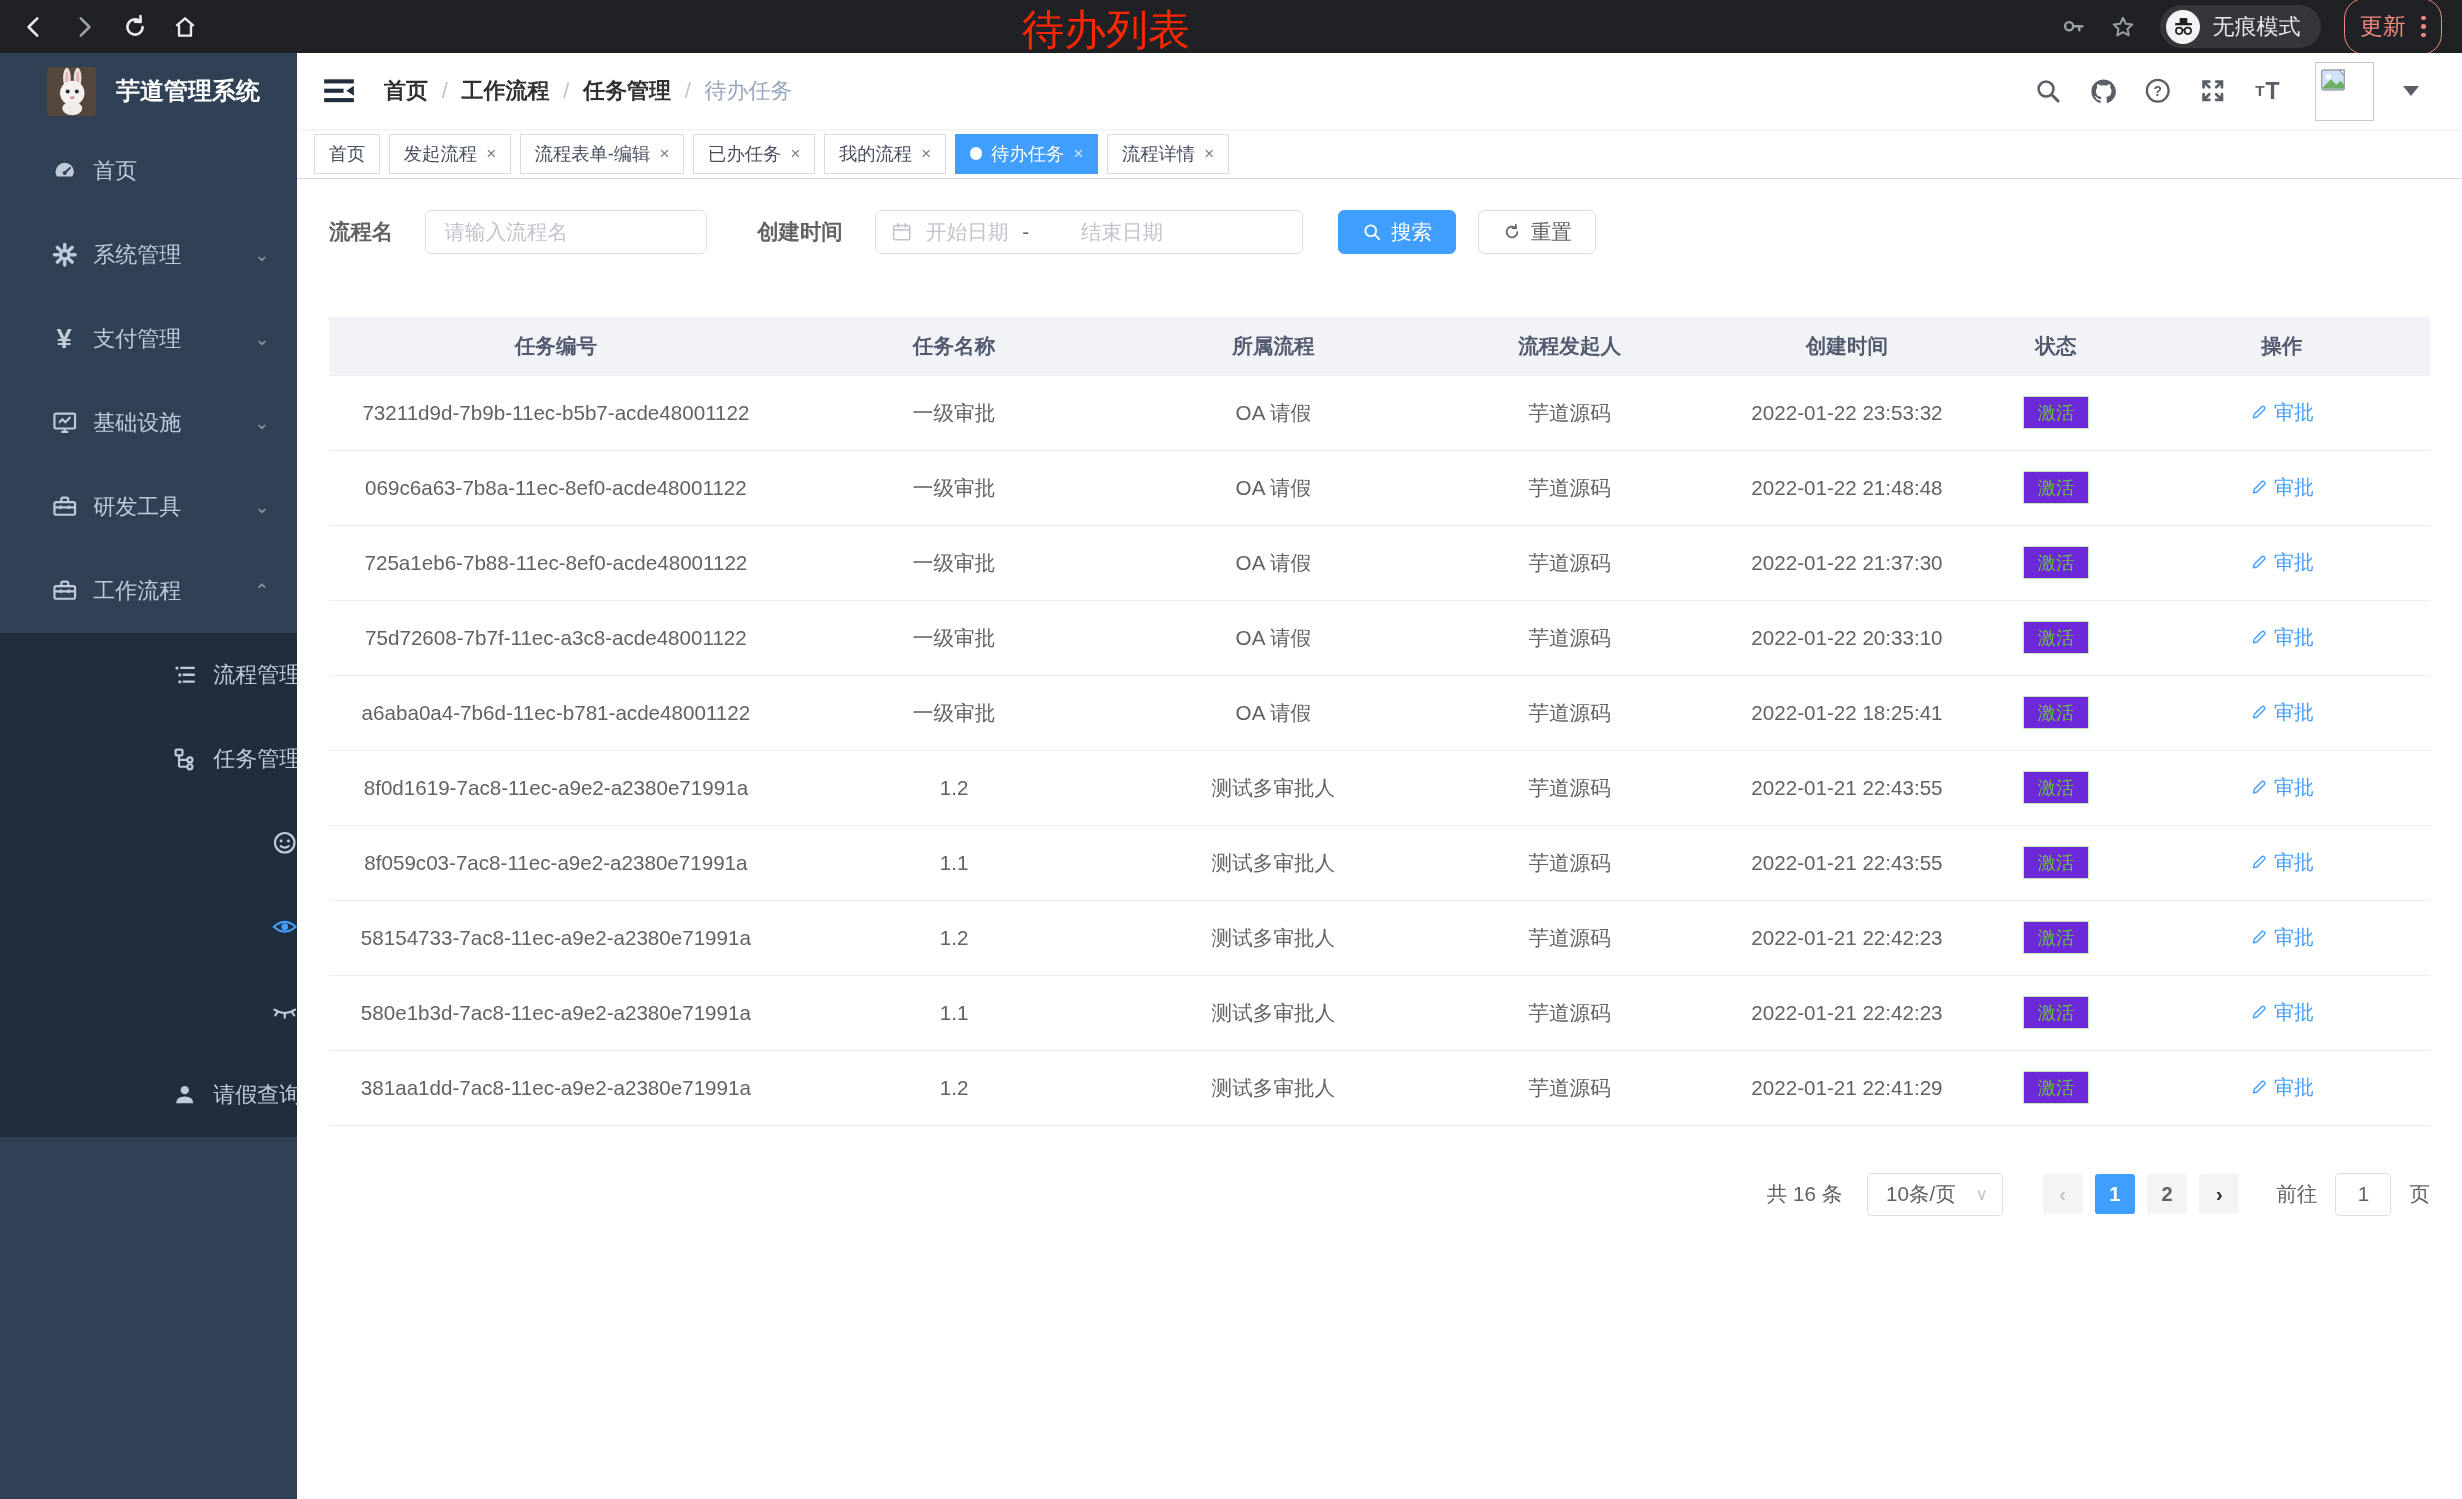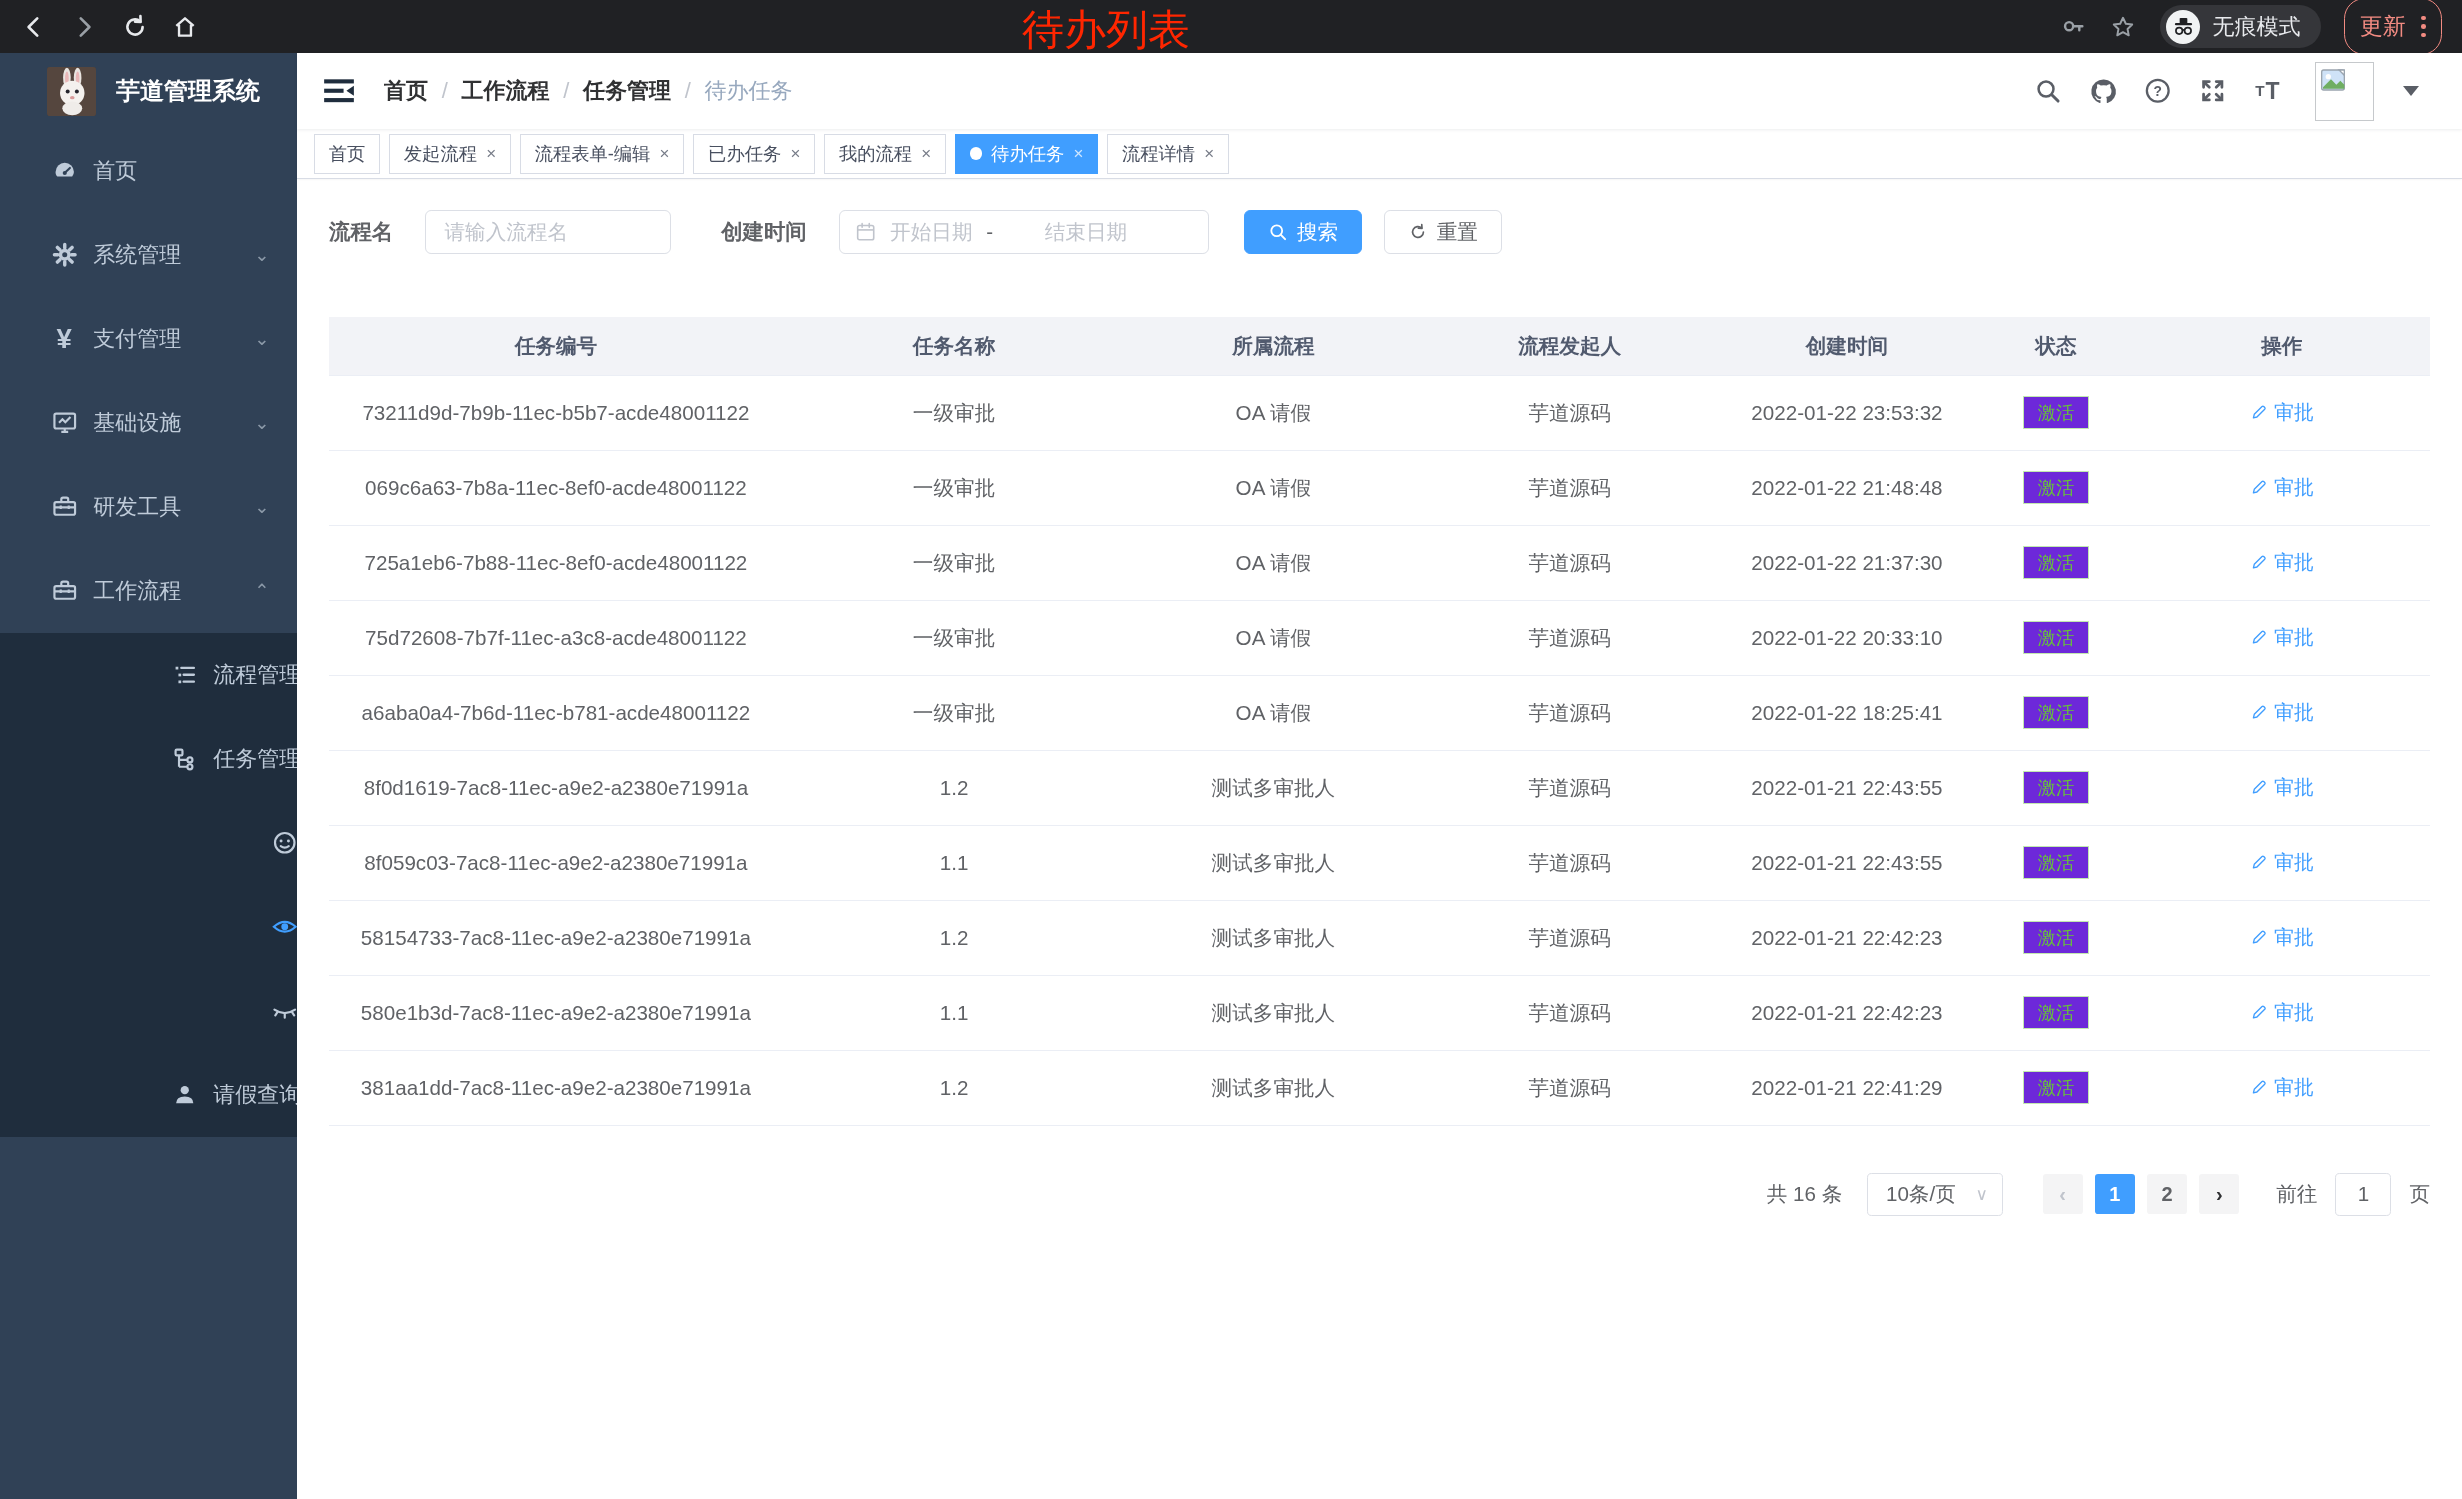--- a/index.html
+++ b/index.html
@@ -73,23 +73,23 @@
     display:flex; align-items:center; padding:0 13.7px; gap:9.2px; cursor:pointer; white-space:nowrap; }
   .tab .dot { width:12.2px; height:12.2px; border-radius:50%; background:#fff; display:none; }
   .tab.active { background:#409eff; border-color:#409eff; color:#fff; }
   .tab.active .dot { display:block; }
   .tab .tab-close { font-size:17px; opacity:.75; }
 
   
   .content { padding:17px 32px 0 32px; flex:1; }
   .filter-row { display:flex; align-items:center; margin-top:13.7px; height:44px; }
   .f-label { font-size:21.4px; color:#606266; font-weight:600; white-space:nowrap; }
-  .text-input { width:246px; height:44px; border:0.8px solid #dcdfe6; border-radius:6.1px; margin-left:32px;
+  .text-input { width:282px; height:44px; border:0.8px solid #dcdfe6; border-radius:6.1px; margin-left:32px;
     display:flex; align-items:center; padding:0 18.3px; font-size:20.6px; color:#c0c4cc; background:#fff; }
-  .date-input { width:370px; height:44px; border:0.8px solid #dcdfe6; border-radius:6.1px; margin-left:32px;
+  .date-input { width:428px; height:44px; border:0.8px solid #dcdfe6; border-radius:6.1px; margin-left:32px;
     display:flex; align-items:center; padding:0 15.3px; gap:13.7px; font-size:20.6px; color:#c0c4cc; background:#fff; }
   .date-input .sep { color:#606266; }
   .btn { height:44px; border-radius:6.1px; display:flex; align-items:center; gap:9.2px;
     font-size:20.6px; padding:0 23px; cursor:pointer; white-space:nowrap; }
   .btn-primary { background:#409eff; color:#fff; border:0.8px solid #409eff; margin-left:35px; }
   .btn-plain { background:#fff; color:#606266; border:0.8px solid #dcdfe6; margin-left:21.4px; }
   .f-label-time { margin-left:50px; }
 
   
   .task-table { margin-top:63px; width:100%; border-bottom:0; }

